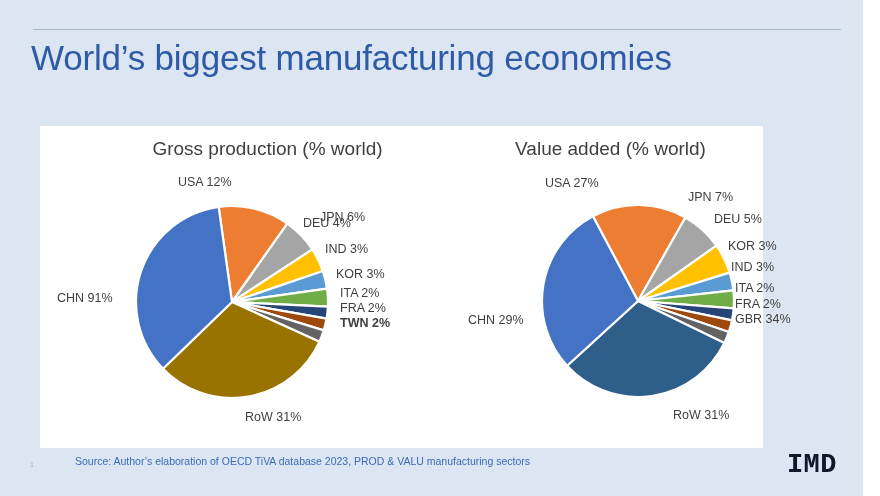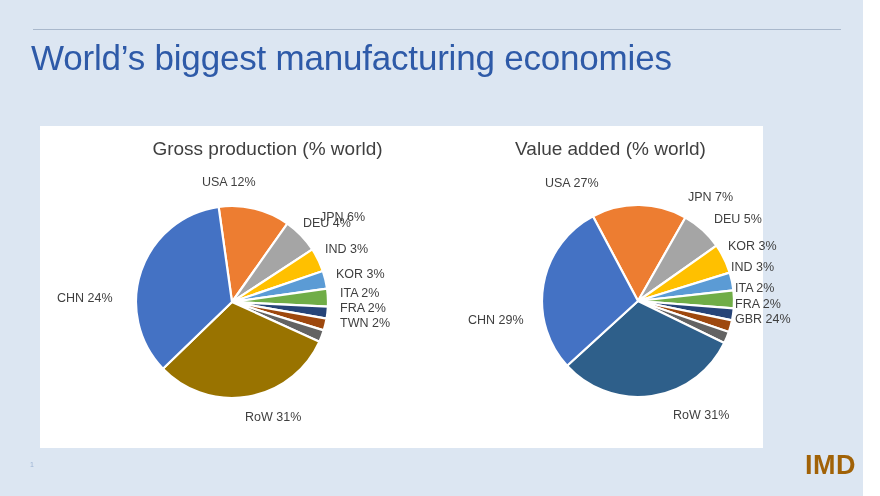--- a/index.html
+++ b/index.html
@@ -70,25 +70,25 @@
     white-space: nowrap;
   }
   #page-number {
     position: absolute;
     left: 30px; top: 461px;
     font-size: 7px;
     color: #9db4d4;
   }
   #imd-logo {
     position: absolute;
-    right: 24px; top: 450px;
-    font-family: Liberation Sans, sans-serif;
+    right: 43px; top: 450px;
+    font-family: Liberation Mono, monospace;
     font-size: 27px;
     font-weight: 700;
-    color: #a16207;
+    color: #0f172a;
     letter-spacing: 0.5px;
   }
 </style>
 </head>
 <body>
 
 <div id="slide">
 
   <div id="right-edge-strip"></div>
 
@@ -108,29 +108,29 @@
             <path d="M 192 176 L 287.06573459919076 162.63938230783373 A 96 96 0 0 1 287.88538918477764 180.68957790037888 Z" fill="#70ad47" stroke="#ffffff" stroke-width="2.2" stroke-linejoin="round"></path>
             <path d="M 192 176 L 287.88538918477764 180.68957790037888 A 96 96 0 0 1 286.54154428917195 192.67022505602532 Z" fill="#264478" stroke="#ffffff" stroke-width="2.2" stroke-linejoin="round"></path>
             <path d="M 192 176 L 286.54154428917195 192.67022505602532 A 96 96 0 0 1 283.706722763745 204.38797280422847 Z" fill="#9e480e" stroke="#ffffff" stroke-width="2.2" stroke-linejoin="round"></path>
             <path d="M 192 176 L 283.706722763745 204.38797280422847 A 96 96 0 0 1 279.425631437393 215.65802526315602 Z" fill="#636363" stroke="#ffffff" stroke-width="2.2" stroke-linejoin="round"></path>
             <path d="M 192 176 L 279.425631437393 215.65802526315602 A 96 96 0 0 1 122.94337916748948 242.68720356406374 Z" fill="#997300" stroke="#ffffff" stroke-width="2.2" stroke-linejoin="round"></path>
             <path d="M 192 176 L 122.94337916748948 242.68720356406374 A 96 96 0 0 1 178.63938230783376 80.93426540080924 Z" fill="#4472c4" stroke="#ffffff" stroke-width="2.2" stroke-linejoin="round"></path>
           </g>
       </svg>
     </div>
 
-    <div class="slice-label lbl-r" style="left:162px; top:49px;">USA 12%</div>
+    <div class="slice-label lbl-r" style="left:138px; top:49px;">USA 12%</div>
     <div class="slice-label lbl-r" style="left:244px; top:84px;margin-left:36px;">JPN 6%</div>
     <div class="slice-label lbl-r" style="left:263px; top:90px;">DEU 4%</div>
     <div class="slice-label lbl-r" style="left:285px; top:116px;">IND 3%</div>
     <div class="slice-label lbl-r" style="left:296px; top:141px;">KOR 3%</div>
     <div class="slice-label lbl-r" style="left:300px; top:160px;">ITA 2%</div>
     <div class="slice-label lbl-r" style="left:300px; top:175px;">FRA 2%</div>
-    <div class="slice-label lbl-r" style="left:300px; top:190px;">TWN 2%</div>
-    <div class="slice-label lbl-r" style="left:17px; top:165px;">CHN 24%</div>
+    <div class="slice-label lbl-r" style="left:300px; top:190px;font-weight:bold;">TWN 2%</div>
+    <div class="slice-label lbl-r" style="left:17px; top:165px;">CHN 91%</div>
     <div class="slice-label lbl-r" style="left:205px; top:284px;">RoW 31%</div>
   </div>
 
   <div id="card-right" class="chart-card">
     <div class="chart-title">Value added (% world)</div>
     <div class="pie-wrap">
       <svg class="pie-svg" width="364" height="322" viewBox="0 0 364 322">
         <g id="pie-slices-right">
             <path d="M 180 175 L 134.9307299725545 90.237031085543 A 96 96 0 0 1 227.4184191920862 91.52848676749898 Z" fill="#ed7d31" stroke="#ffffff" stroke-width="2.2" stroke-linejoin="round"></path>
             <path d="M 180 175 L 227.4184191920862 91.52848676749898 A 96 96 0 0 1 258.44591024017234 119.66249764769985 Z" fill="#a5a5a5" stroke="#ffffff" stroke-width="2.2" stroke-linejoin="round"></path>
@@ -146,21 +146,22 @@
       </svg>
     </div>
 
     <div class="slice-label lbl-r" style="left:87px; top:50px;">USA 27%</div>
     <div class="slice-label lbl-r" style="left:230px; top:64px;">JPN 7%</div>
     <div class="slice-label lbl-r" style="left:256px; top:86px;">DEU 5%</div>
     <div class="slice-label lbl-r" style="left:270px; top:113px;">KOR 3%</div>
     <div class="slice-label lbl-r" style="left:273px; top:134px;">IND 3%</div>
     <div class="slice-label lbl-r" style="left:277px; top:155px;">ITA 2%</div>
     <div class="slice-label lbl-r" style="left:277px; top:171px;">FRA 2%</div>
-    <div class="slice-label lbl-r" style="left:277px; top:186px;">GBR 24%</div>
+    <div class="slice-label lbl-r" style="left:277px; top:186px;">GBR 34%</div>
     <div class="slice-label lbl-r" style="left:10px; top:187px;">CHN 29%</div>
     <div class="slice-label lbl-r" style="left:215px; top:282px;">RoW 31%</div>
   </div>
 
+  <div id="footer-note">Source: Author’s elaboration of OECD   TiVA database 2023, PROD &amp; VALU manufacturing sectors</div>
   <div id="page-number">1</div>
   <div id="imd-logo">IMD</div>
 
 </div>
 
 </body></html>

